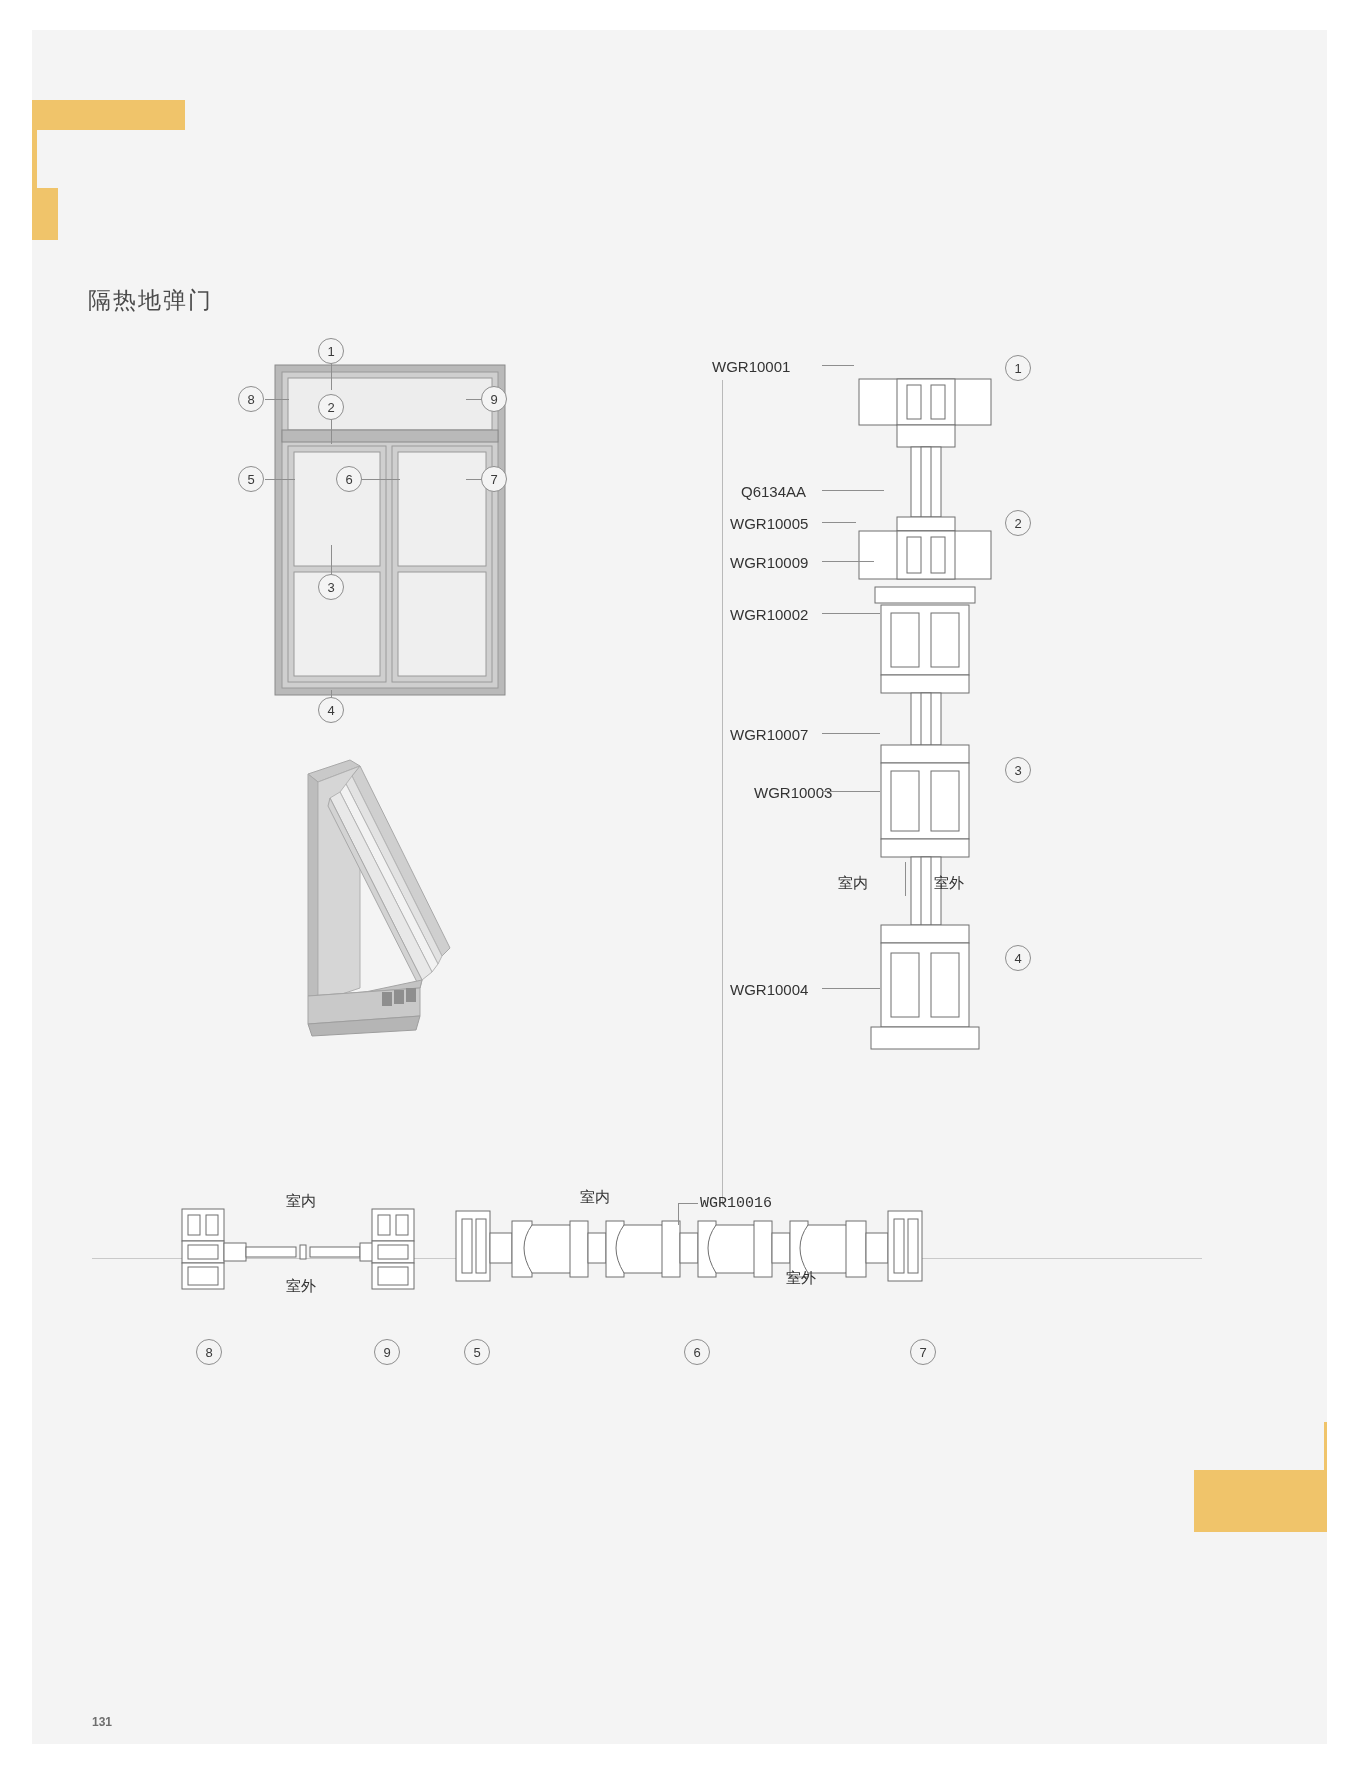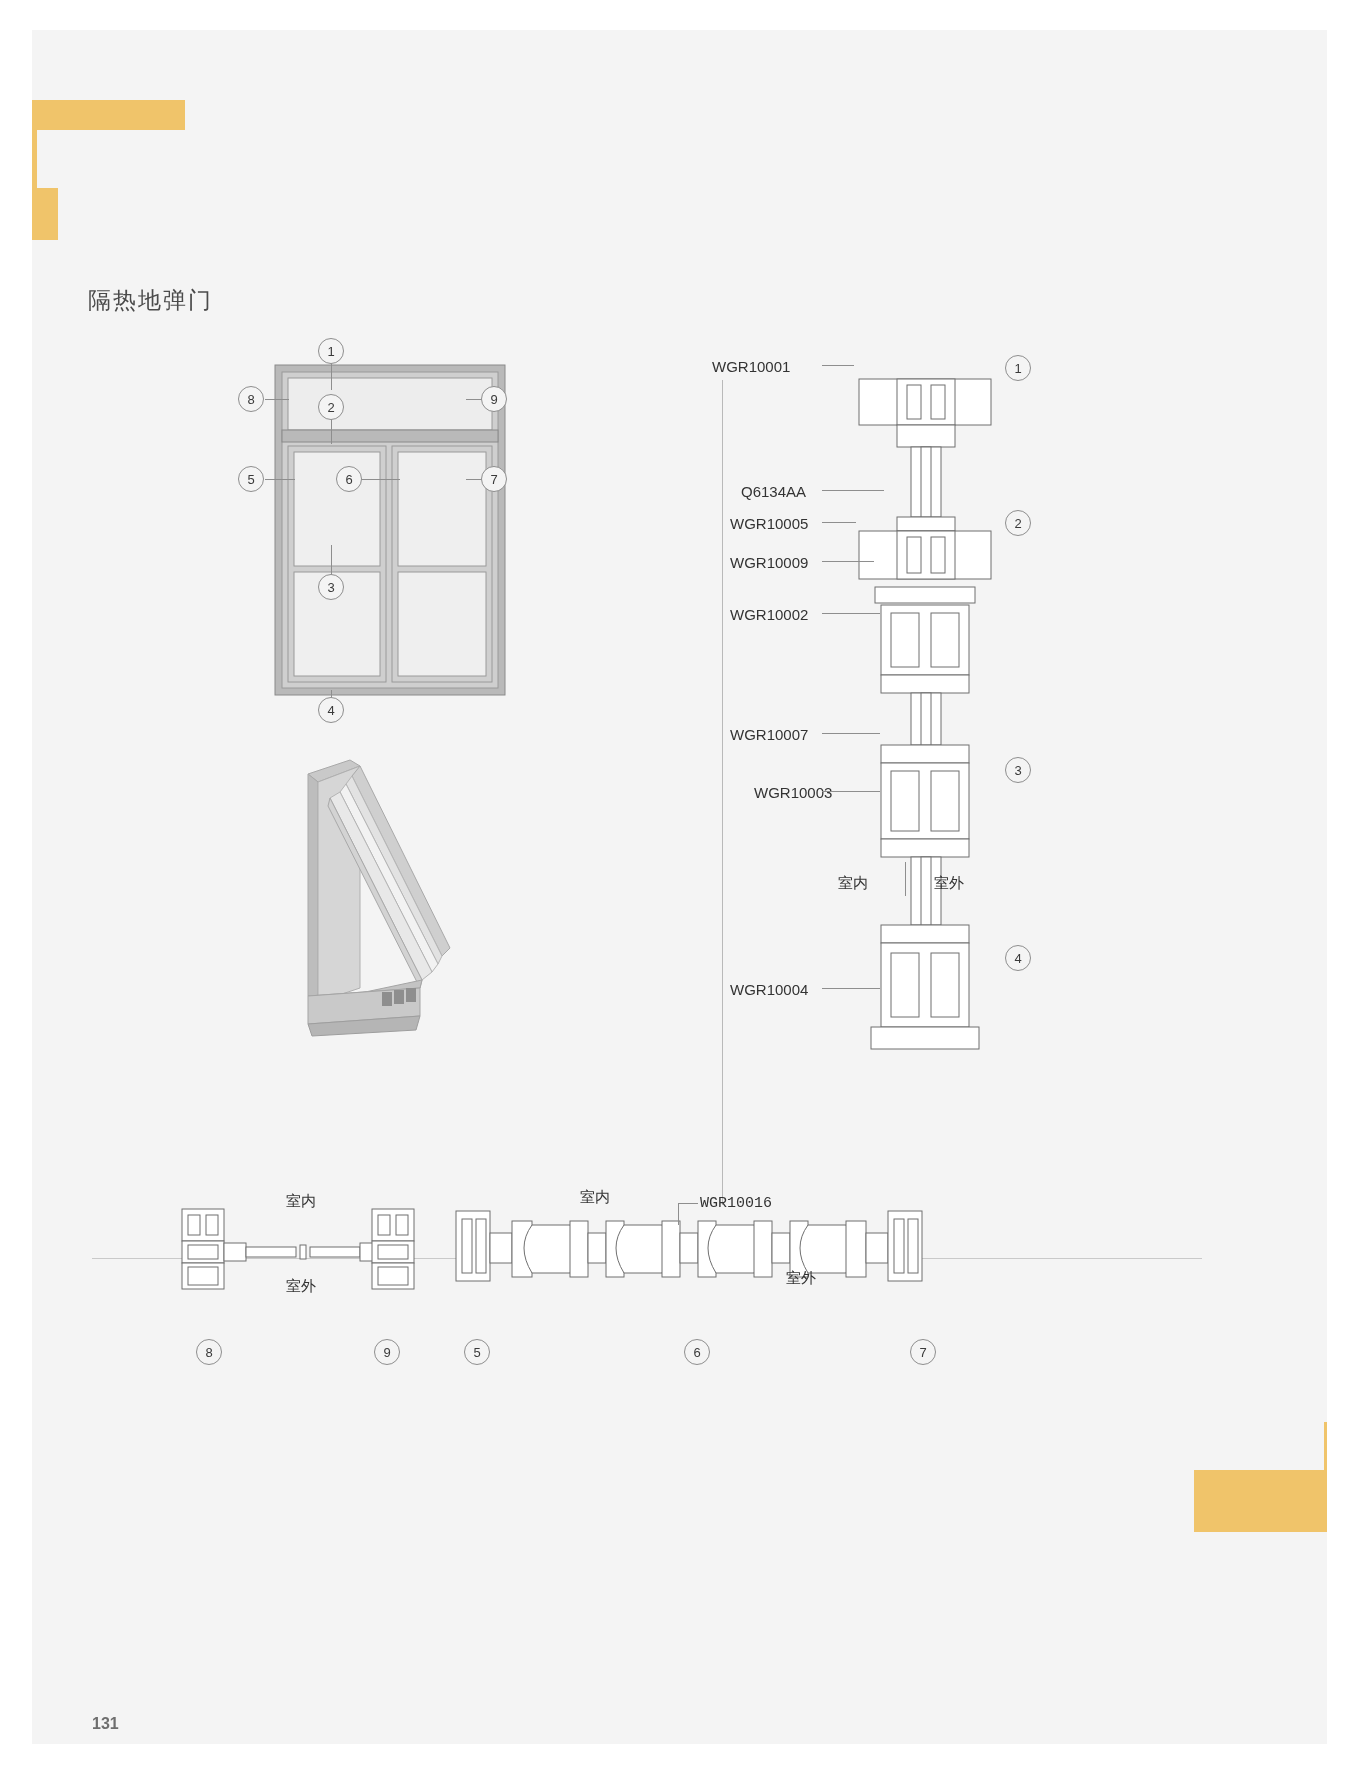--- a/index.html
+++ b/index.html
@@ -37,21 +37,21 @@
     position:absolute;left:88px;top:285px;
     font-size:23px;color:#4b4b4b;letter-spacing:2px;
   }
 
   
   .vline{position:absolute;left:722px;top:380px;width:1px;height:825px;background:#b9b9b9;}
   .hline{position:absolute;left:92px;top:1258px;width:1110px;height:1px;background:#c9c9c9;}
 
   .pagenum{
     position:absolute;left:92px;top:1715px;
-    font-size:16px;color:#6e6e6e;font-weight:bold;
+    font-size:12px;color:#6e6e6e;font-weight:bold;
   }
 
   
   .bubble{
     position:absolute;width:26px;height:26px;border-radius:50%;
     border:1px solid #8e8e8e;background:#f4f4f4;
     font-size:13px;color:#3a3a3a;
     display:flex;align-items:center;justify-content:center;
     box-sizing:border-box;
   }

